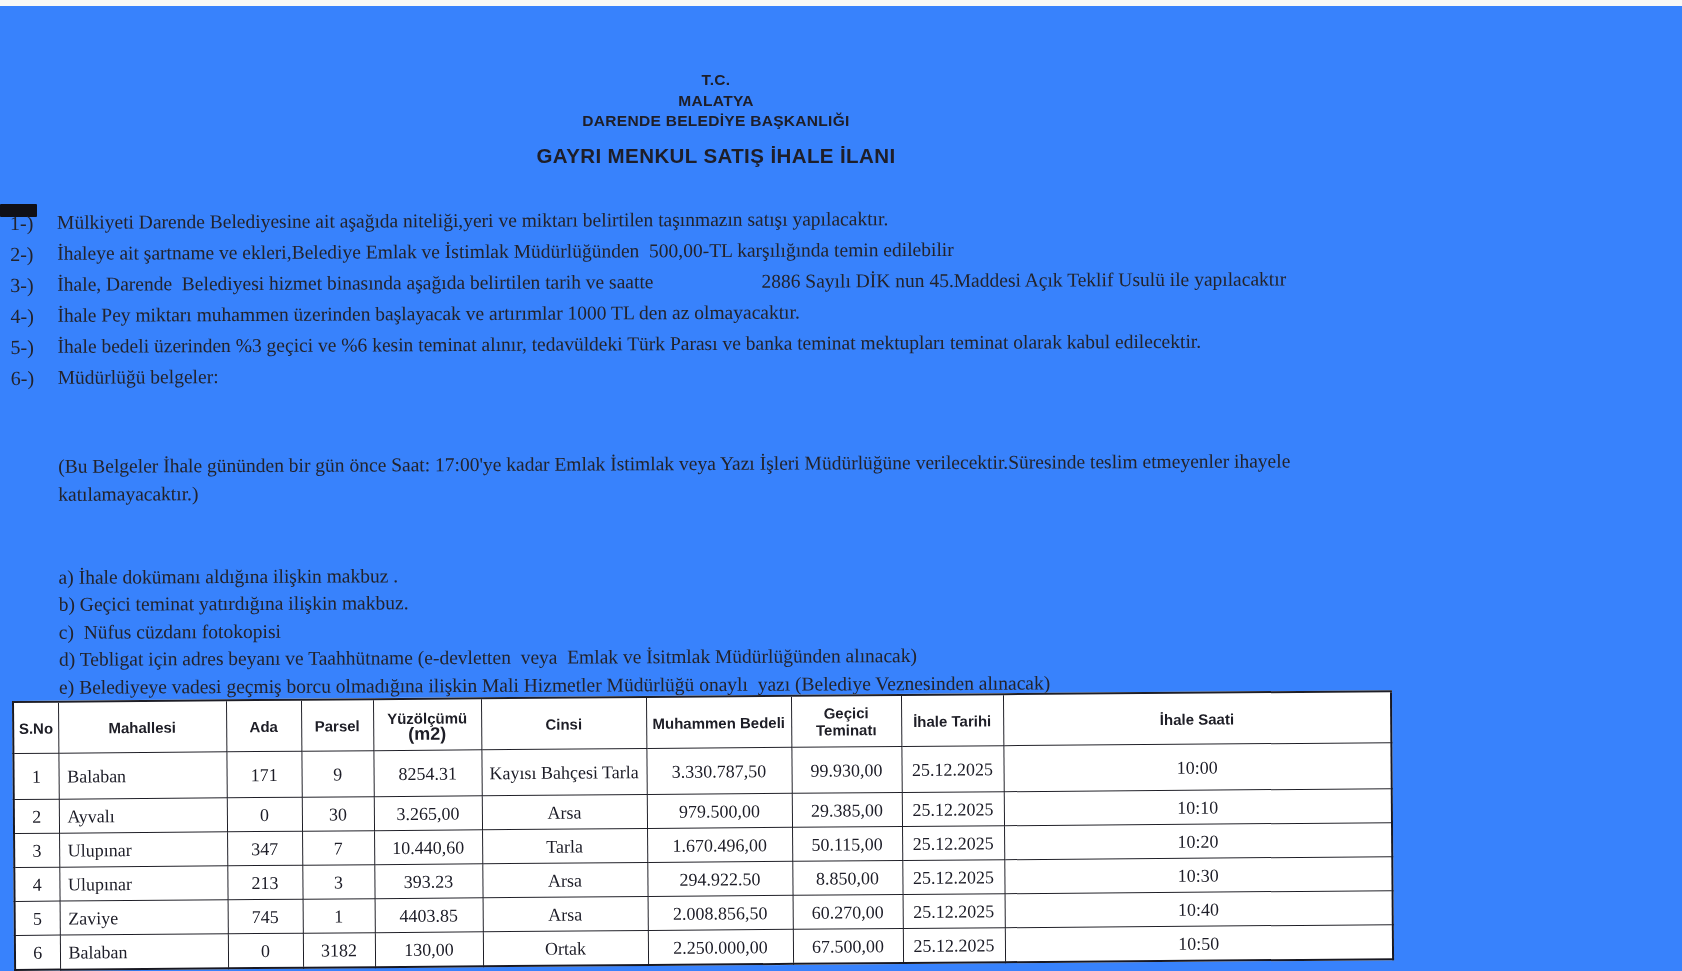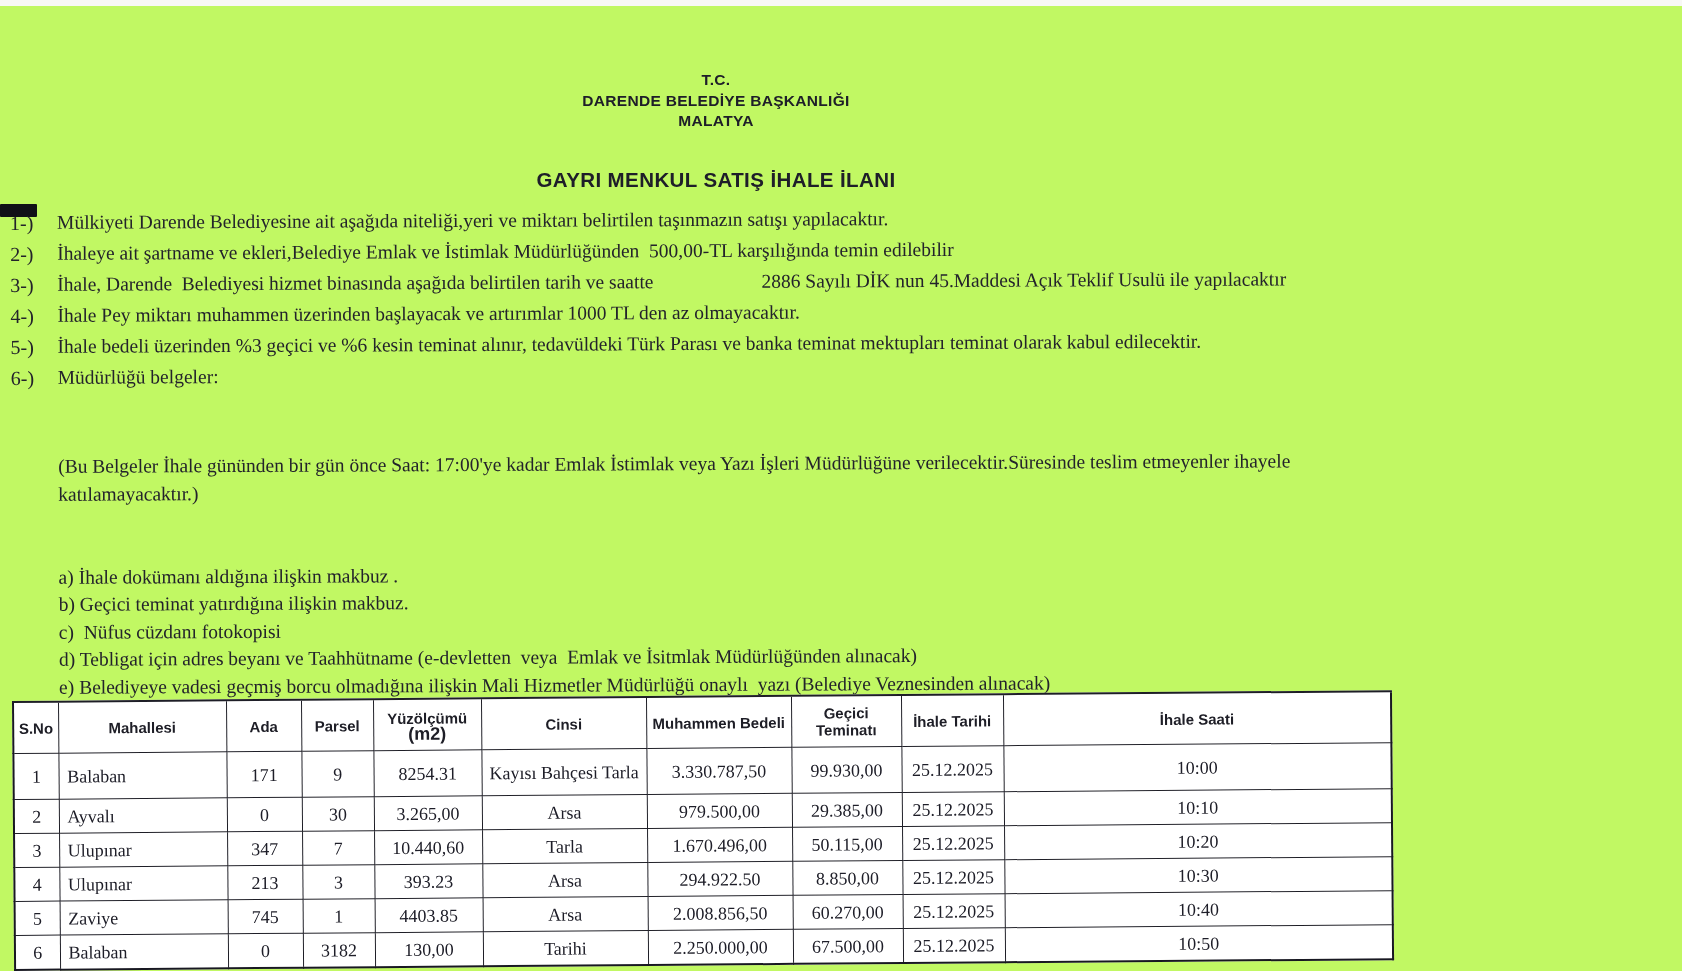--- a/index.html
+++ b/index.html
@@ -4,21 +4,21 @@
 <style>
   html, body {
     margin: 0; padding: 0;
     width: 1682px; height: 971px;
     overflow: hidden;
     background: #ffffff;
   }
   .page {
     position: relative;
     width: 1682px; height: 971px;
-    background: #bef264;
+    background: #3b82f6;
     color: #27272f;
     font-family: "Liberation Serif", serif;
     filter: blur(0.25px) contrast(1.05);
   }
   .edge-top {
     position: absolute; top: 0; left: 0;
     width: 1682px; height: 6px;
     background: #f2f2f0;
   }
   .artifact {
@@ -29,21 +29,21 @@
   }
   .doc-header {
     position: absolute; top: 70px; left: 0;
     width: 1432px;
     text-align: center;
     font-family: "Liberation Sans", sans-serif;
     font-weight: bold;
     color: #23232d;
   }
   .org { font-size: 15.5px; line-height: 20.5px; letter-spacing: 0.3px; }
-  .title { margin-top: 36px; font-size: 20.5px; letter-spacing: 0.4px; }
+  .title { margin-top: 12px; font-size: 20.5px; letter-spacing: 0.4px; }
 
   .body-text {
     position: absolute; top: 212px; left: 10px;
     width: 1662px;
     font-size: 19.5px;
     line-height: 22.5px;
     transform: rotate(-0.25deg);
     transform-origin: 0 0;
   }
   .num-item { display: flex; align-items: flex-start; margin-bottom: 8.5px; }
@@ -99,22 +99,22 @@
 </style>
 </head>
 <body>
 
 <div class="page">
   <div class="edge-top"></div>
   <div class="artifact"></div>
 
   <header class="doc-header">
     <div class="org">T.C.</div>
+    <div class="org">MALATYA</div>
     <div class="org">DARENDE BELEDİYE BAŞKANLIĞI</div>
-    <div class="org">MALATYA</div>
     <div class="title">GAYRI MENKUL SATIŞ İHALE İLANI</div>
   </header>
 
   <main class="body-text">
     <div class="num-item">
       <span class="num">1-)</span>
       <span class="txt">Mülkiyeti Darende Belediyesine ait aşağıda niteliği,yeri ve miktarı belirtilen taşınmazın satışı yapılacaktır.</span>
     </div>
     <div class="num-item">
       <span class="num">2-)</span>
@@ -236,21 +236,21 @@
             <td>60.270,00</td>
             <td>25.12.2025</td>
             <td>10:40</td>
           </tr>
           <tr>
             <td>6</td>
             <td>Balaban</td>
             <td>0</td>
             <td>3182</td>
             <td>130,00</td>
-            <td>Tarihi</td>
+            <td>Ortak</td>
             <td>2.250.000,00</td>
             <td>67.500,00</td>
             <td>25.12.2025</td>
             <td>10:50</td>
           </tr>
         </tbody>
     </table>
   </div>
 </div>
 

